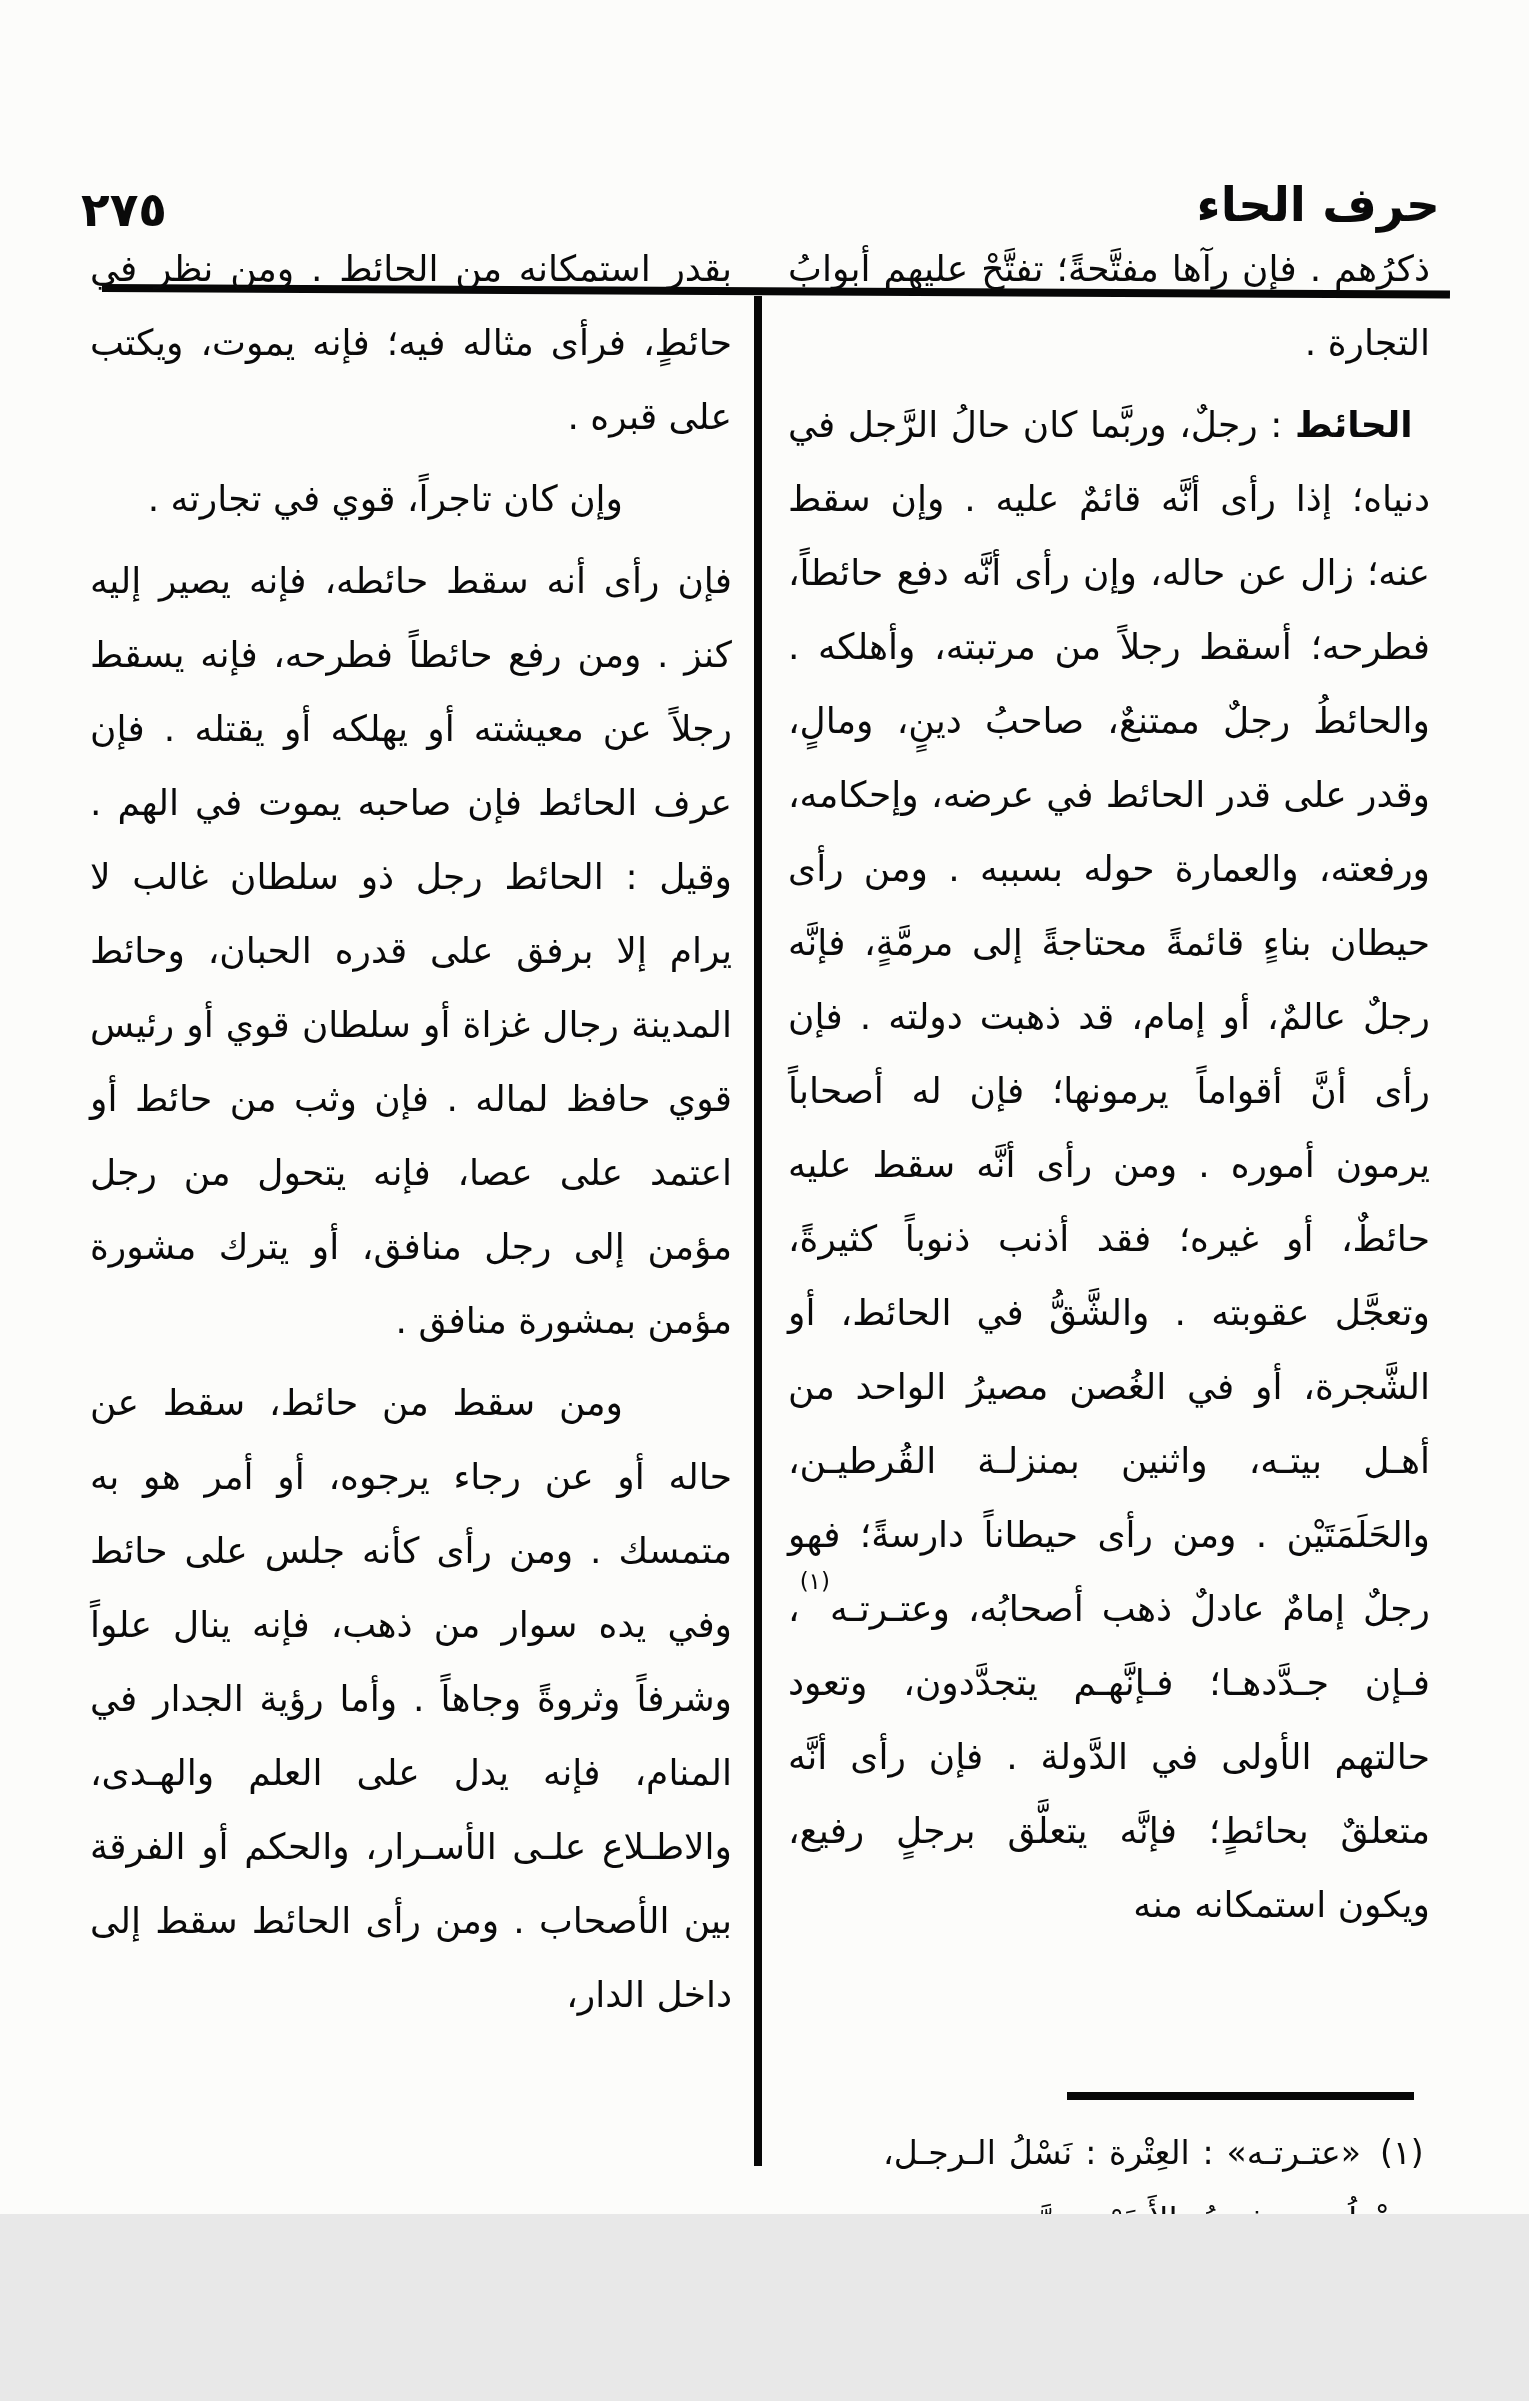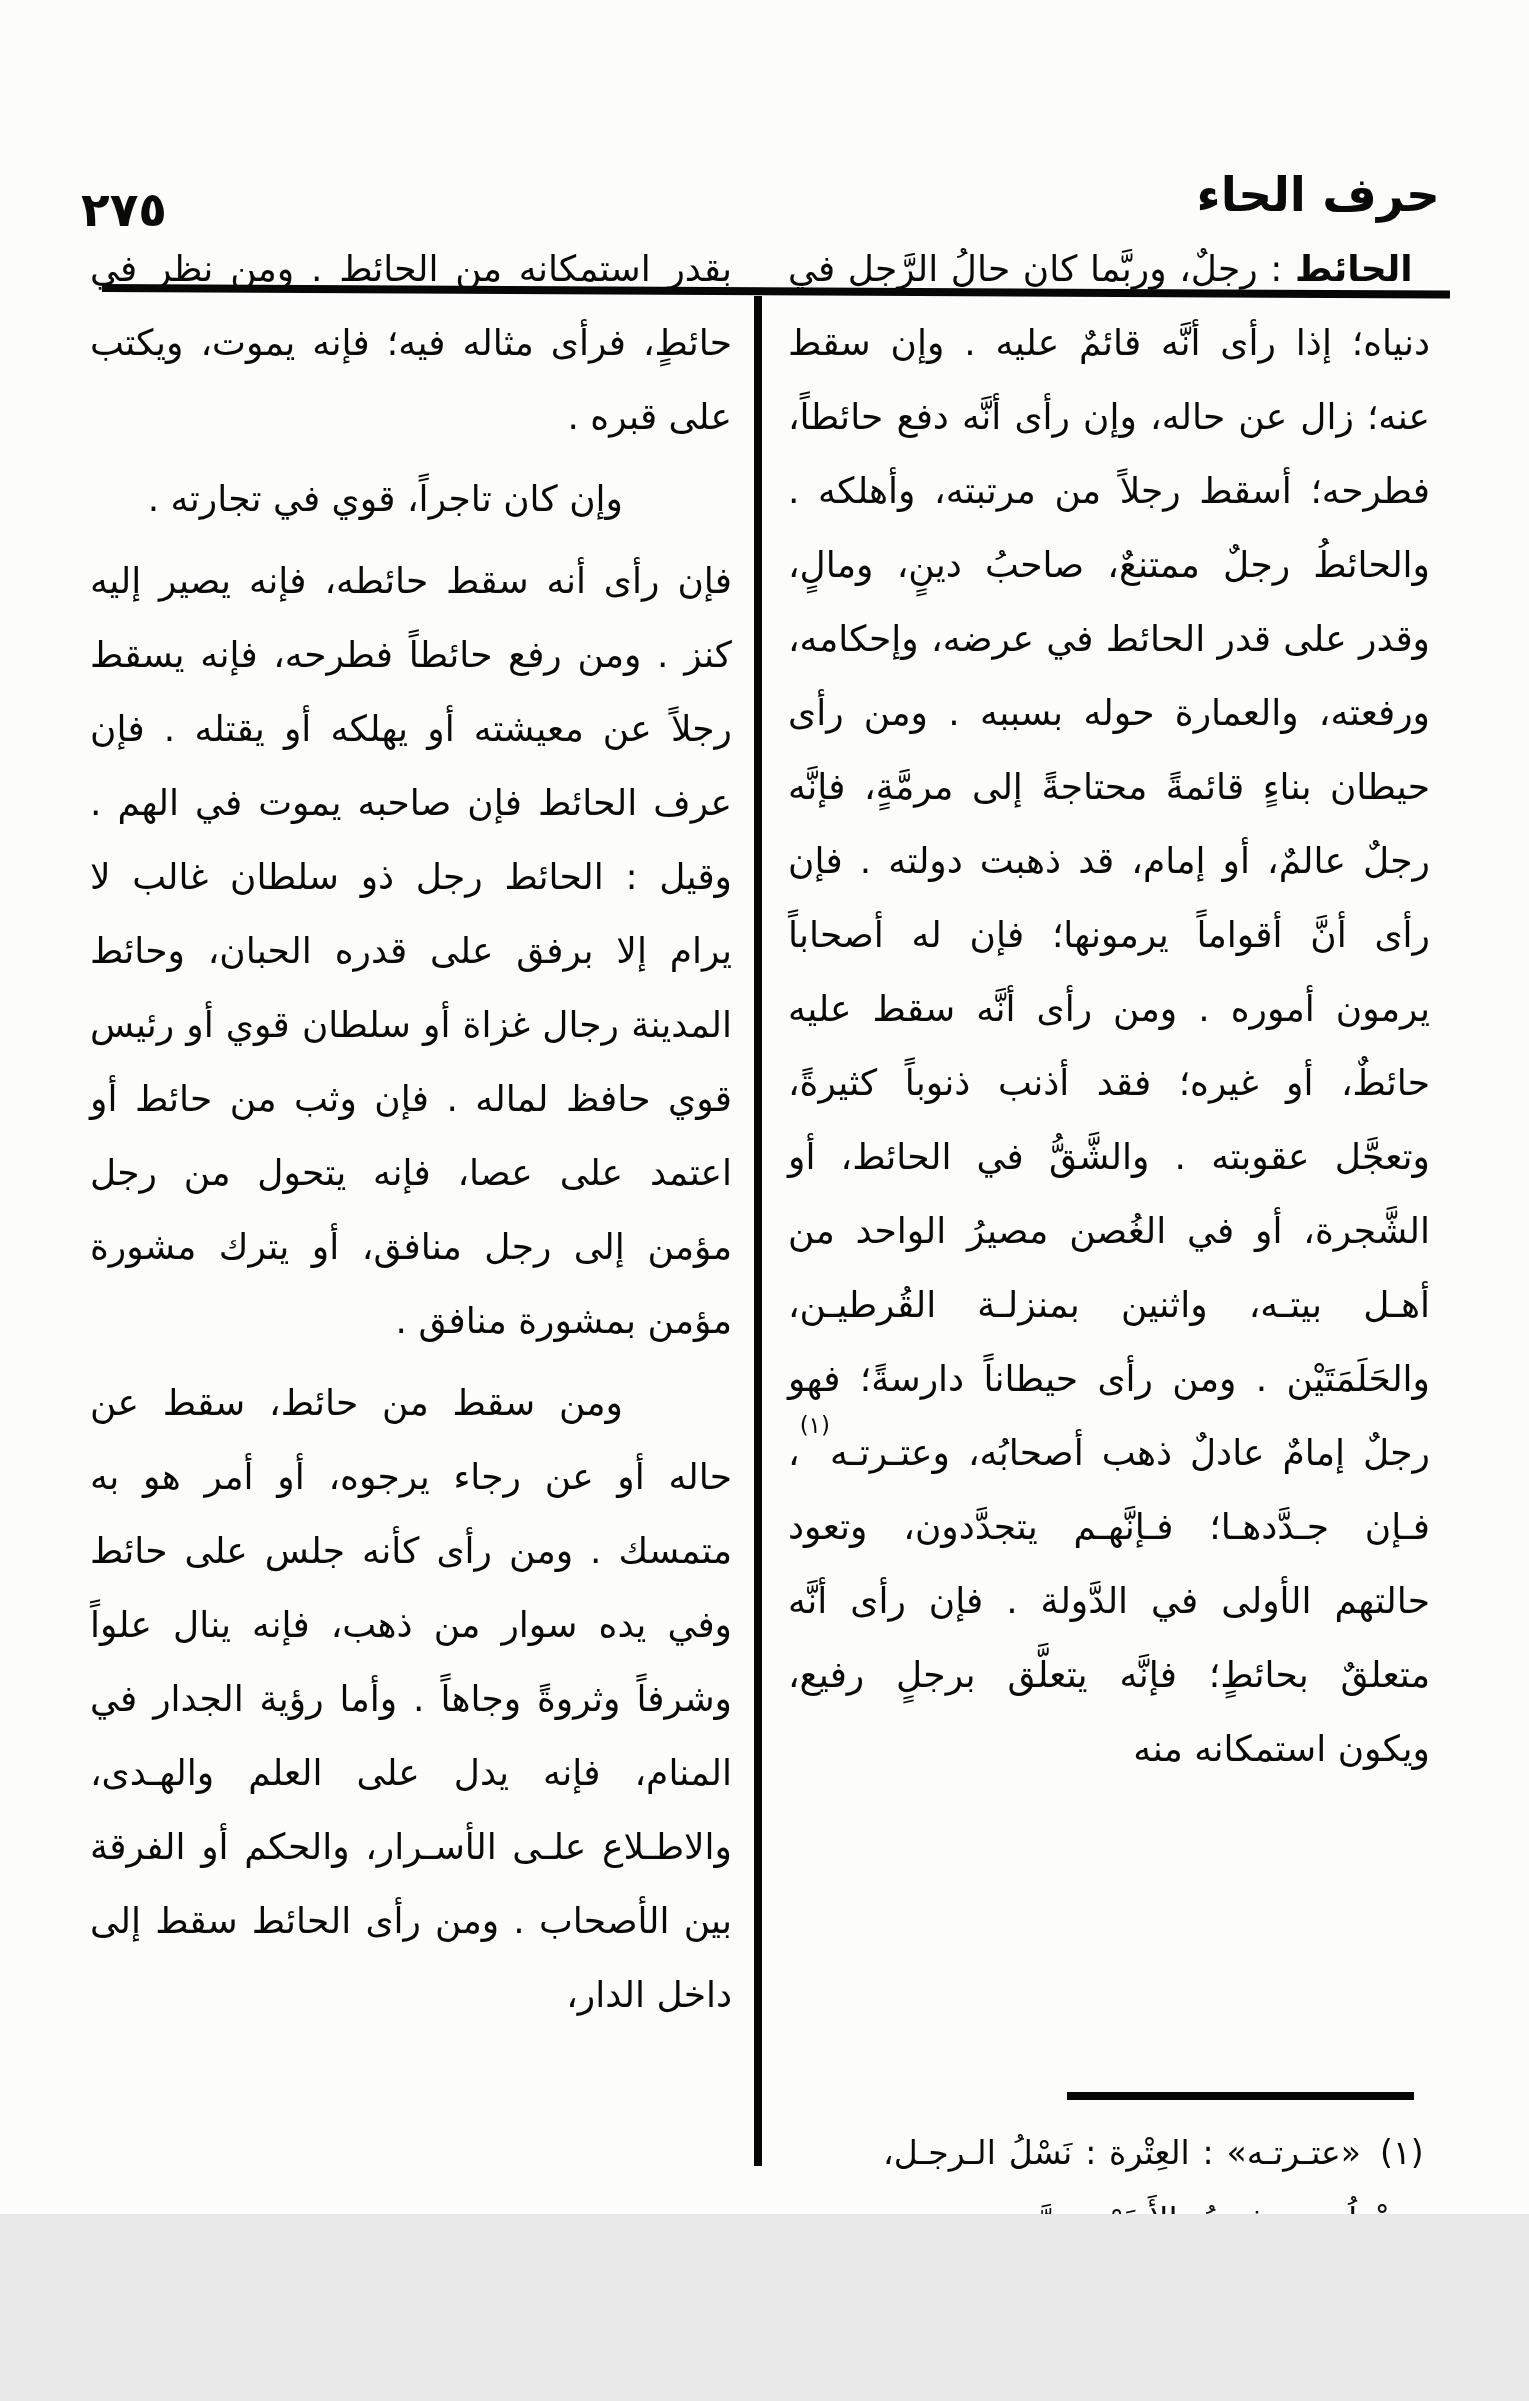--- a/index.html
+++ b/index.html
@@ -15,21 +15,21 @@
   }
   
   .page-number {
     position: absolute;
     left: 81px; top: 182px;
     font-size: 47px; font-weight: bold;
     direction: rtl;
   }
   .section-title {
     position: absolute;
-    right: 89px; top: 167px;
+    right: 89px; top: 177px;
     font-size: 47px; font-weight: bold;
     direction: rtl;
   }
   .header-rule {
     position: absolute;
     left: 102px; top: 284px;
     width: 1348px; height: 7.9px;
     background: #070707;
     transform: rotate(0.28deg);
     transform-origin: left center;
@@ -105,20 +105,21 @@
 
 <div class="page">
 
   <div class="page-number">٢٧٥</div>
   <div class="section-title">حرف الحاء</div>
   <div class="header-rule"></div>
 
   <div class="column-divider"></div>
 
   <div class="col col-right">
+    <p class="cont-para">ذكرُهم . فإن رآها مفتَّحةً؛ تفتَّحْ عليهم أبوابُ التجارة .</p>
     <p class="entry-para"><span class="entry-term">الحائط</span><span> : </span><span>رجلٌ، وربَّما كان حالُ الرَّجل في دنياه؛ إذا رأى أنَّه قائمٌ عليه . وإن سقط عنه؛ زال عن حاله، وإن رأى أنَّه دفع حائطاً، فطرحه؛ أسقط رجلاً من مرتبته، وأهلكه . والحائطُ رجلٌ ممتنعٌ، صاحبُ دينٍ، ومالٍ، وقدر على قدر الحائط في عرضه، وإحكامه، ورفعته، والعمارة حوله بسببه . ومن رأى حيطان بناءٍ قائمةً محتاجةً إلى مرمَّةٍ، فإنَّه رجلٌ عالمٌ، أو إمام، قد ذهبت دولته . فإن رأى أنَّ أقواماً يرمونها؛ فإن له أصحاباً يرمون أموره . ومن رأى أنَّه سقط عليه حائطٌ، أو غيره؛ فقد أذنب ذنوباً كثيرةً، وتعجَّل عقوبته . والشَّقُّ في الحائط، أو الشَّجرة، أو في الغُصن مصيرُ الواحد من أهـل بيتـه، واثنين بمنزلـة القُرطيـن، والحَلَمَتَيْن . ومن رأى حيطاناً دارسةً؛ فهو رجلٌ إمامٌ عادلٌ ذهب أصحابُه، وعتـرتـه</span><sup class="fn-ref">(١)</sup><span>، فـإن جـدَّدهـا؛ فـإنَّهـم يتجدَّدون، وتعود حالتهم الأولى في الدَّولة . فإن رأى أنَّه متعلقٌ بحائطٍ؛ فإنَّه يتعلَّق برجلٍ رفيع، ويكون استمكانه منه</span></p>
   </div>
 
   <div class="col col-left">
     <p>بقدر استمكانه من الحائط . ومن نظر في حائطٍ، فرأى مثاله فيه؛ فإنه يموت، ويكتب على قبره .</p>
     <p class="indent-para gap-top-sm">وإن كان تاجراً، قوي في تجارته .</p>
     <p>فإن رأى أنه سقط حائطه، فإنه يصير إليه كنز . ومن رفع حائطاً فطرحه، فإنه يسقط رجلاً عن معيشته أو يهلكه أو يقتله . فإن عرف الحائط فإن صاحبه يموت في الهم . وقيل : الحائط رجل ذو سلطان غالب لا يرام إلا برفق على قدره الحبان، وحائط المدينة رجال غزاة أو سلطان قوي أو رئيس قوي حافظ لماله . فإن وثب من حائط أو اعتمد على عصا، فإنه يتحول من رجل مؤمن إلى رجل منافق، أو يترك مشورة مؤمن بمشورة منافق .</p>
     <p class="indent-para gap-top-md">ومن سقط من حائط، سقط عن حاله أو عن رجاء يرجوه، أو أمر هو به متمسك . ومن رأى كأنه جلس على حائط وفي يده سوار من ذهب، فإنه ينال علواً وشرفاً وثروةً وجاهاً . وأما رؤية الجدار في المنام، فإنه يدل على العلم والهـدى، والاطـلاع علـى الأسـرار، والحكم أو الفرقة بين الأصحاب . ومن رأى الحائط سقط إلى داخل الدار،</p>
   </div>
 

